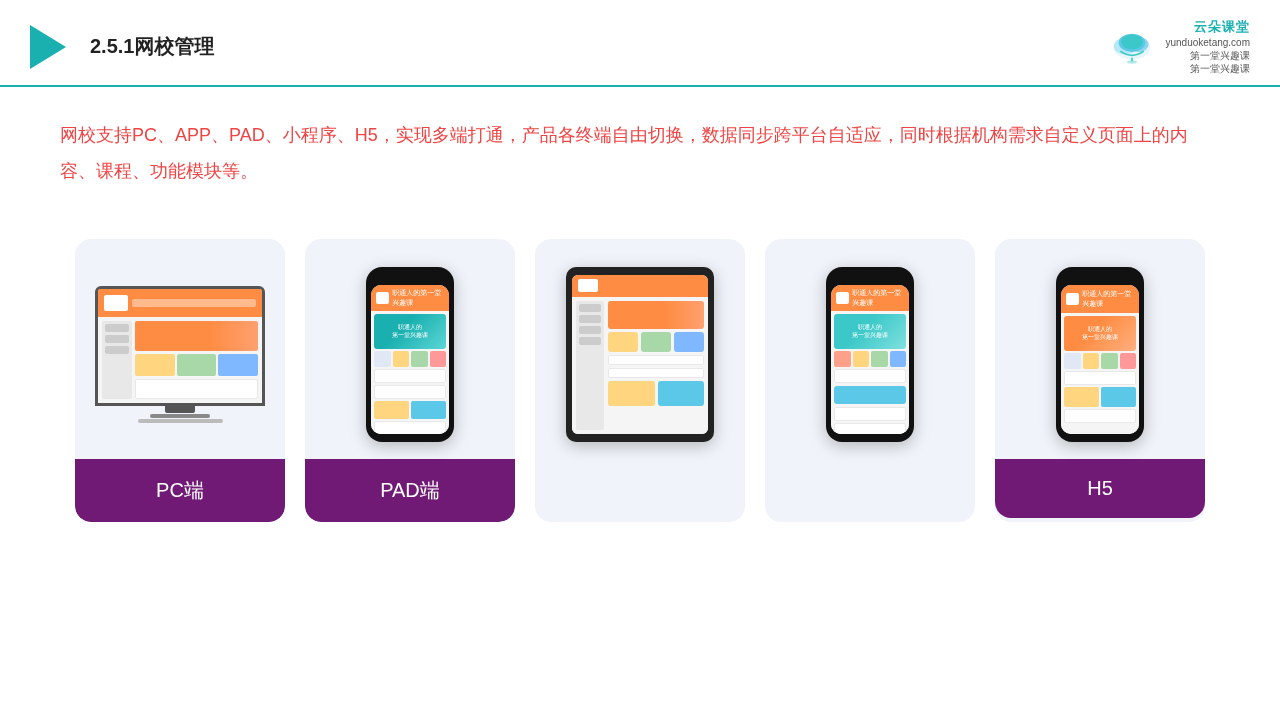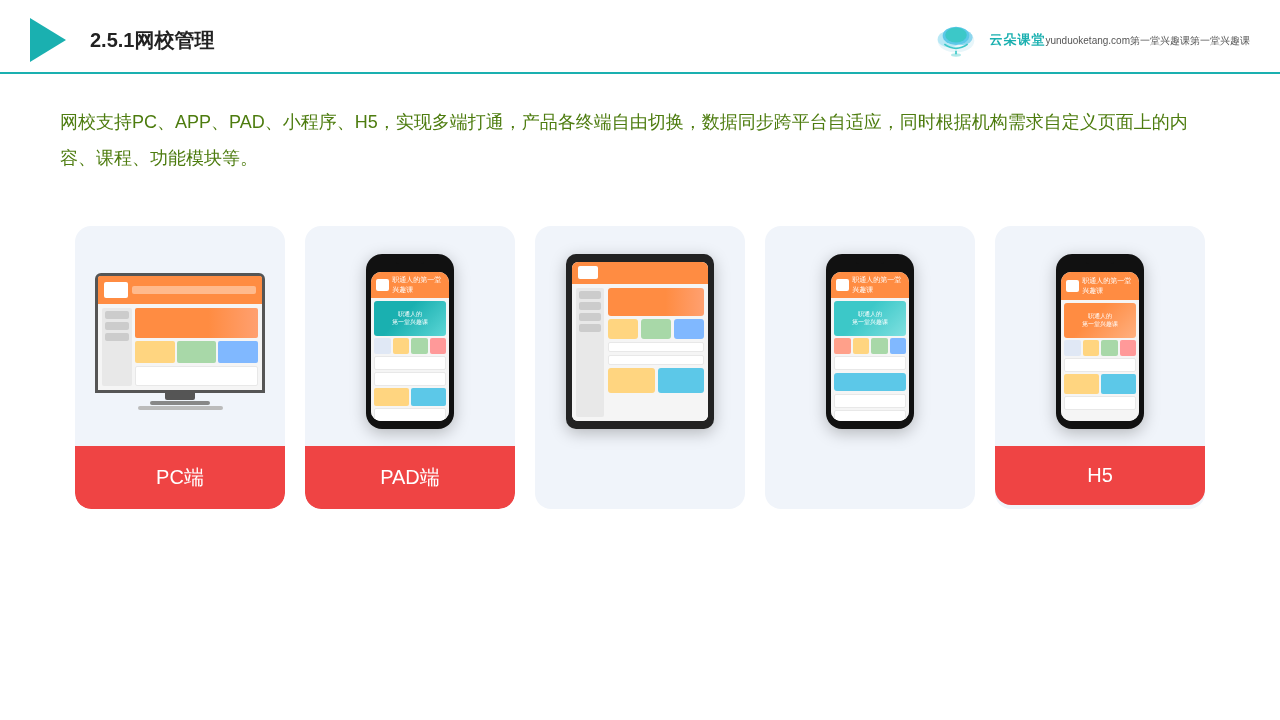--- a/index.html
+++ b/index.html
@@ -49,42 +49,42 @@
       gap: 8px;
     }
 
     .logo-icon {
       width: 50px;
       height: 36px;
     }
 
     .logo-text-block {
       display: flex;
-      flex-direction: row;
-      align-items: center;
+      flex-direction: column;
+      align-items: flex-end;
     }
 
     .logo-name {
       font-size: 13px;
       color: #1ab0b0;
       font-weight: bold;
       letter-spacing: 1px;
     }
 
     .logo-sub {
       font-size: 10px;
       color: #555;
       line-height: 1.3;
     }
 
     
     .description {
       padding: 30px 60px 10px 60px;
       font-size: 18px;
-      color: #4d7c0f;
+      color: #ef4444;
       line-height: 2;
     }
 
     
     .cards-section {
       display: flex;
       justify-content: center;
       gap: 20px;
       padding: 30px 40px 20px 40px;
       margin-top: 10px;
@@ -105,21 +105,21 @@
       width: 100%;
       height: 220px;
       display: flex;
       align-items: center;
       justify-content: center;
       padding: 20px 15px 10px 15px;
     }
 
     .card-label {
       width: 100%;
-      background: #ef4444;
+      background: #701a75;
       color: #fff;
       text-align: center;
       font-size: 20px;
       padding: 18px 0;
       font-weight: 500;
       border-radius: 0 0 16px 16px;
     }
 
     
     .pc-monitor {

